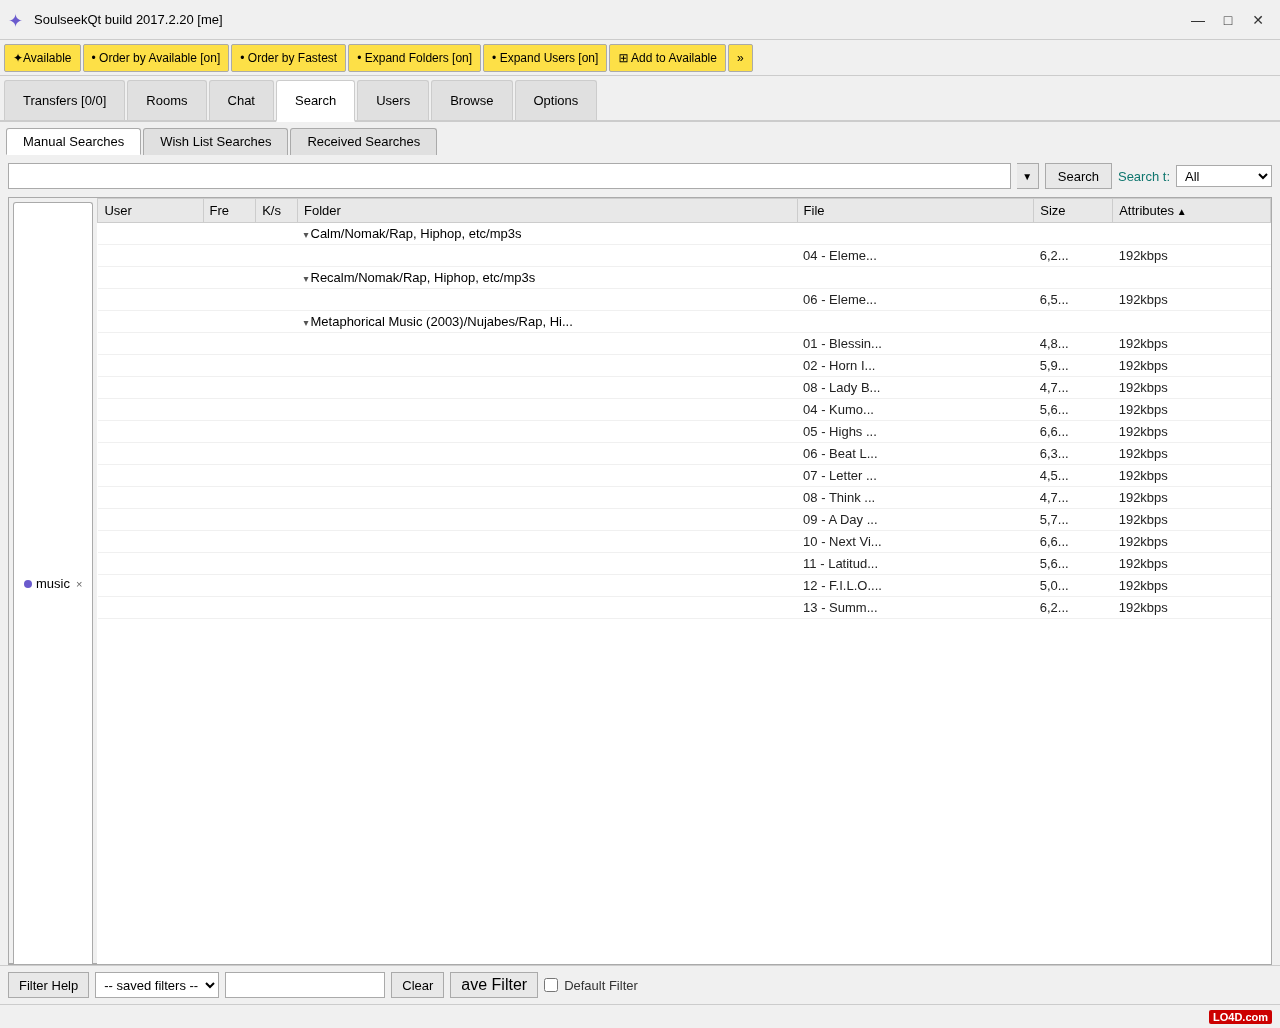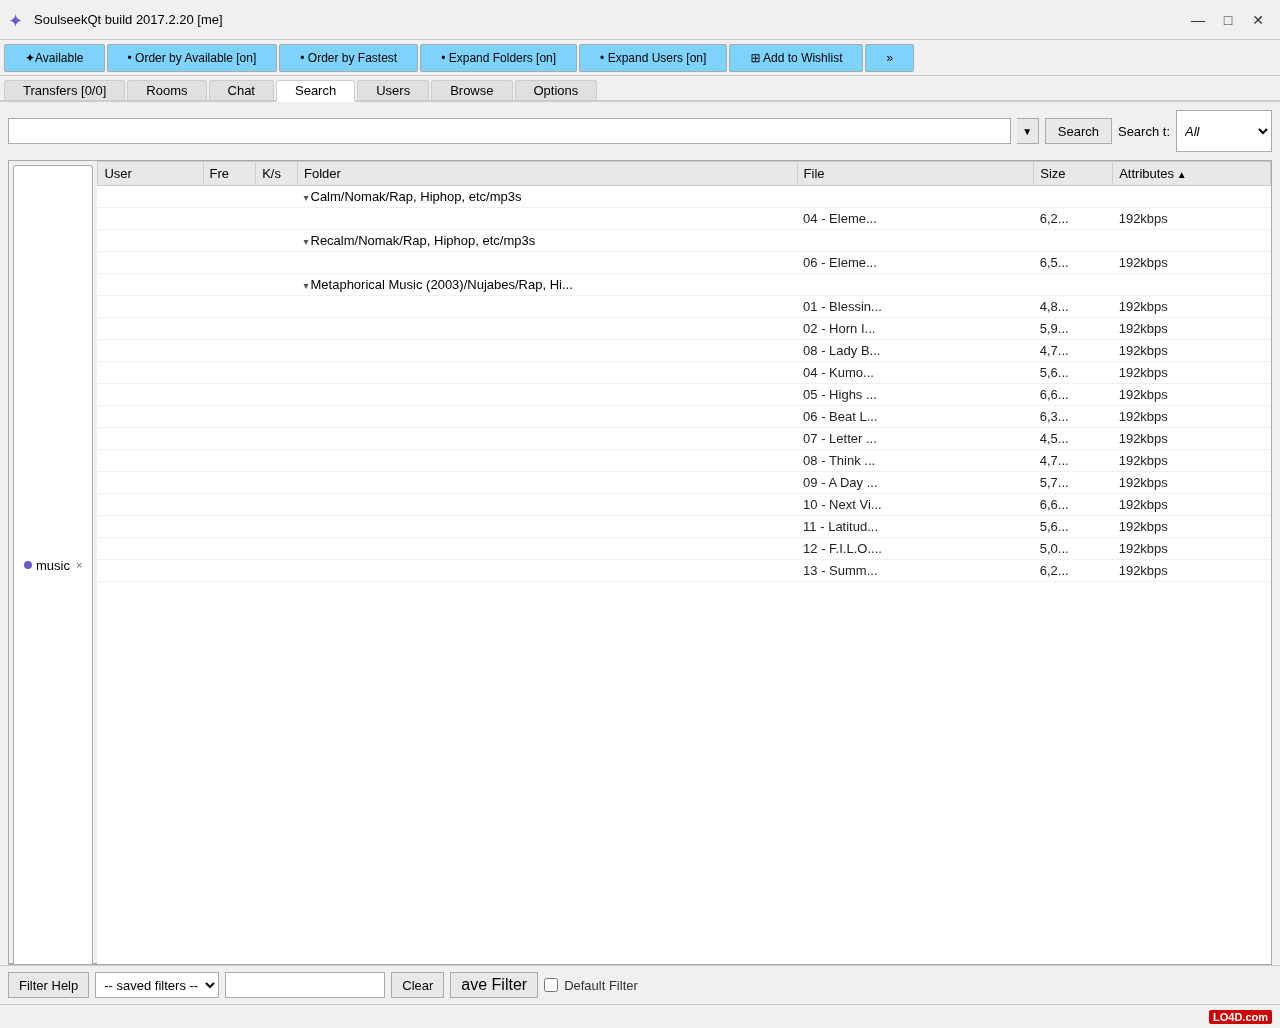--- a/index.html
+++ b/index.html
@@ -54,42 +54,42 @@
       background: #f0f0f0;
       height: 36px;
       display: flex;
       align-items: center;
       padding: 0 4px;
       gap: 2px;
       border-bottom: 1px solid #ccc;
     }
     .toolbar-btn {
       height: 28px;
-      padding: 0 20px;
-      border: 1px solid #aaa;
-      background: #7dd3fc;
+      padding: 0 8px;
+      border: 1px solid #aaa;
+      background: #fde047;
       cursor: pointer;
       font-size: 12px;
       border-radius: 2px;
       display: flex;
       align-items: center;
       gap: 3px;
       white-space: nowrap;
     }
 
     
     .main-tabs {
       display: flex;
       background: #f0f0f0;
       border-bottom: 2px solid #ccc;
       padding: 4px 4px 0 4px;
       gap: 2px;
     }
     .main-tab {
-      padding: 2px 18px;
+      padding: 12px 18px;
       border: 1px solid #ccc;
       background: #e0e0e0;
       cursor: pointer;
       border-bottom: none;
       font-size: 13px;
       border-radius: 3px 3px 0 0;
     }
     .main-tab.active {
       background: #fff;
       border-bottom: 2px solid #fff;
@@ -150,30 +150,29 @@
       height: 26px;
       padding: 0 12px;
       border: 1px solid #aaa;
       background: #e8e8e8;
       cursor: pointer;
       font-size: 13px;
       font-weight: 500;
     }
     .search-type-label {
       font-size: 13px;
-      color: #000000;
+      color: #0f766e;
     }
     .search-type-select {
-      height: 42px;
+      height: 22px;
       border: 1px solid #aaa;
       background: #fff;
       padding: 0 4px;
       font-size: 13px;
       min-width: 80px;
-      font-style: italic;
     }
 
     
     .results-panel {
       margin: 0 8px;
       background: #fff;
       border: 1px solid #aaa;
       flex: 1;
       display: flex;
       flex-direction: row;
@@ -374,36 +373,41 @@
       <button class="title-bar-btn close-btn">✕</button>
     </div>
   </div>
 
   <div class="toolbar">
     <button class="toolbar-btn">✦Available</button>
     <button class="toolbar-btn">• Order by Available [on]</button>
     <button class="toolbar-btn">• Order by Fastest</button>
     <button class="toolbar-btn">• Expand Folders [on]</button>
     <button class="toolbar-btn">• Expand Users [on]</button>
-    <button class="toolbar-btn">⊞ Add to Wishlist</button>
+    <button class="toolbar-btn">⊞ Add to Available</button>
     <button class="toolbar-btn">»</button>
   </div>
 
   <div class="main-tabs">
     <div class="main-tab">Transfers [0/0]</div>
     <div class="main-tab">Rooms</div>
     <div class="main-tab">Chat</div>
     <div class="main-tab active">Search</div>
     <div class="main-tab">Users</div>
     <div class="main-tab">Browse</div>
     <div class="main-tab">Options</div>
   </div>
 
   <div class="content-wrapper">
 
+    <div class="sub-tabs">
+      <div class="sub-tab active">Manual Searches</div>
+      <div class="sub-tab">Wish List Searches</div>
+      <div class="sub-tab">Received Searches</div>
+    </div>
 
     <div class="search-bar">
       <input class="search-input" type="text" style="">
       <button class="search-dropdown-btn">▼</button>
       <button class="search-btn">Search</button>
       <span class="search-type-label">Search t:</span>
       <select class="search-type-select">
         <option>All</option>
         <option>Audio</option>
         <option>Video</option>

